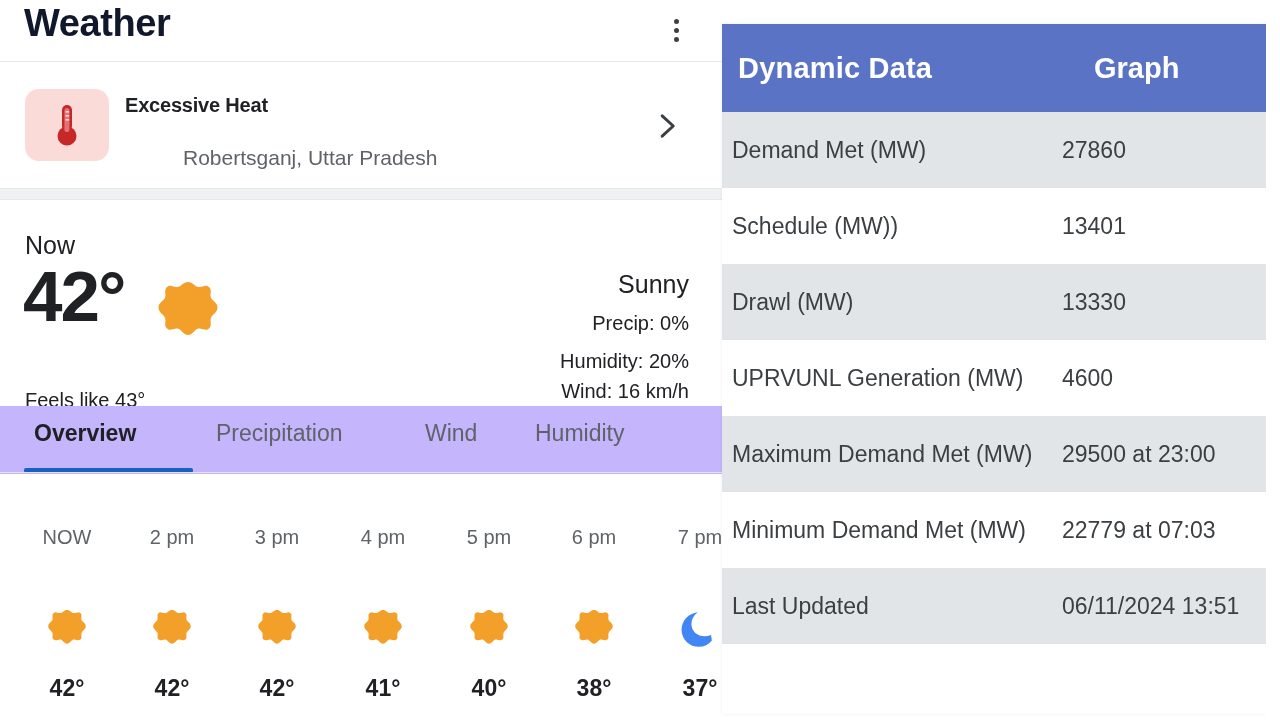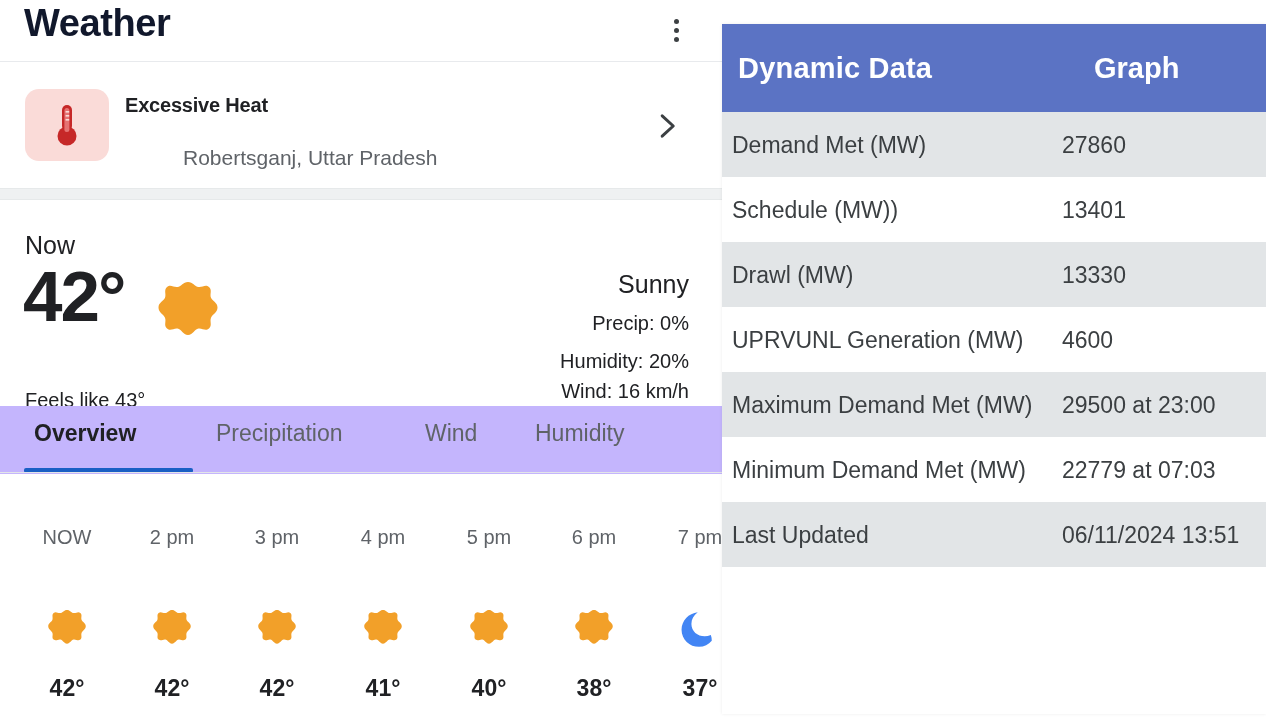--- a/index.html
+++ b/index.html
@@ -304,21 +304,21 @@
   }
   .dp-header .h-graph {
     position: absolute;
     left: 372px;
     font-size: 29px;
     font-weight: bold;
     color: #ffffff;
   }
   .dp-row {
     position: relative;
-    height: 65px;
+    height: 76px;
     background: #ffffff;
     text-align: center;
   }
   .dp-row.alt {
     background: #e2e5e7;
   }
   .dp-row .r-label {
     position: absolute;
     left: 10px;
     top: 50%;

